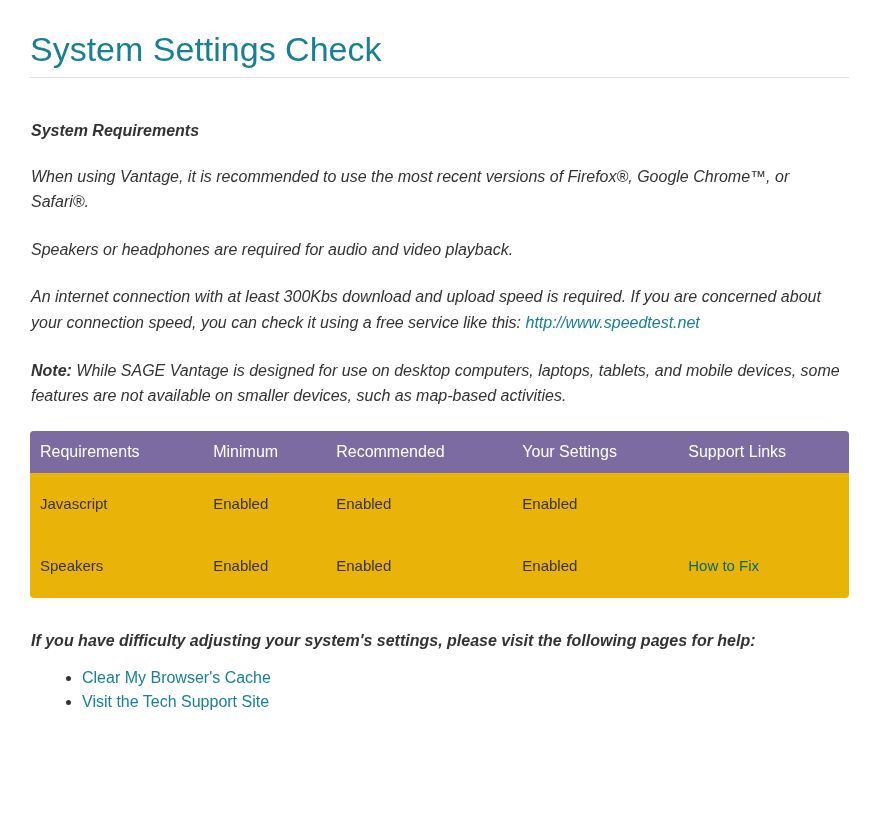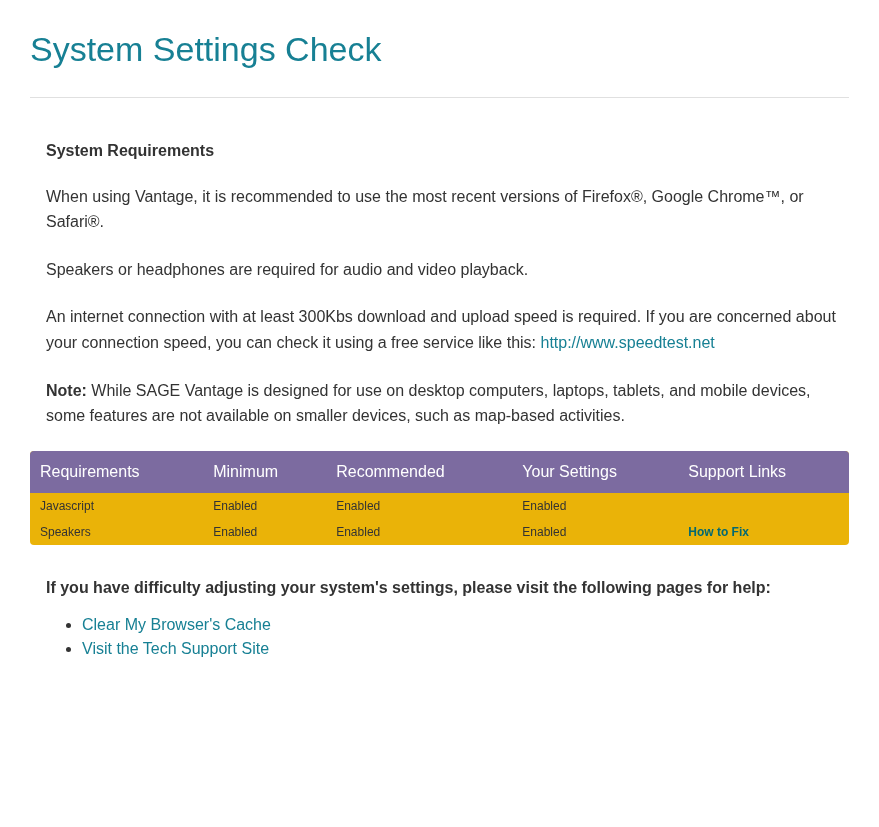--- a/index.html
+++ b/index.html
@@ -11,32 +11,33 @@
     background: #fff;
     width: 879px;
     box-sizing: border-box;
   }
   h1.page-title {
     color: #178094;
     font-weight: 400;
     font-size: 34px;
     margin: 0 0 18px 0;
     border-bottom: 1px solid #e0e0e0;
-    padding-bottom: 28px;
+    padding-bottom: 8px;
   }
   .section-heading {
     font-weight: bold;
     margin-top: 40px;
     margin-bottom: 20px;
     color: #333;
   }
   p {
     line-height: 1.6;
-    margin: 0 0 22px 16px;
+    margin: 0 0 22px 1px;
     color: #333;
+    font-style: italic;
   }
   a.inline-link {
     color: #178094;
     text-decoration: none;
   }
   table.req-table {
     width: 100%;
     border-collapse: collapse;
     margin-bottom: 30px;
     background: #eab308;
@@ -45,29 +46,29 @@
   }
   table.req-table thead th {
     background: #7c6ba0;
     color: #fff;
     text-align: left;
     padding: 12px 10px;
     font-weight: 400;
     font-size: 16px;
   }
   table.req-table tbody td {
-    padding: 4px 10px;
+    padding: 20px 10px;
     vertical-align: middle;
     color: #333;
     line-height: 1.5;
-    font-size: 12px;
+    font-size: 15px;
   }
   .support-link {
     color: #036972;
-    font-weight: bold;
+    font-weight: normal;
     text-decoration: none;
     cursor: pointer;
     text-align: right;
   }
   .help-heading {
     font-weight: bold;
     margin-top: 28px;
     margin-bottom: 16px;
   }
   ul.help-links {

